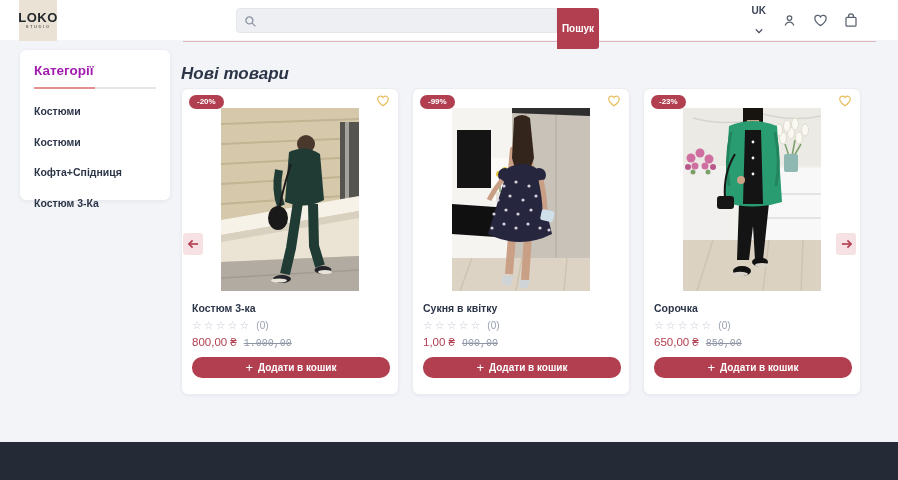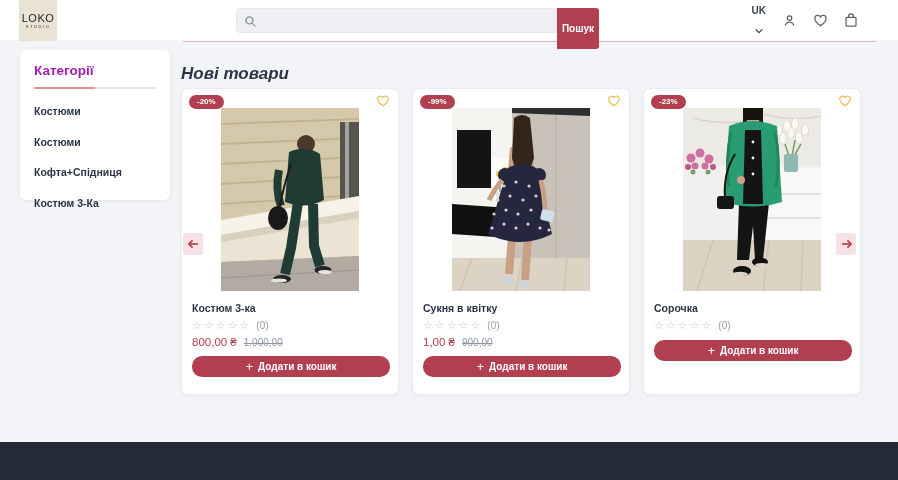--- a/index.html
+++ b/index.html
@@ -4,21 +4,21 @@
 <style>
   * { margin:0; padding:0; box-sizing:border-box; }
   html,body { width:898px; height:480px; }
   body { font-family:"Liberation Sans", sans-serif; background:#f2f4f8; }
   .screen { position:relative; width:898px; height:480px; overflow:hidden; background:#f2f4f8; }
 
   
   .header { position:absolute; top:0; left:0; width:898px; height:40px; background:#ffffff; z-index:5; }
   .logo { position:absolute; top:0; left:19px; width:38px; height:41px; background:#eae3d5;
           display:flex; flex-direction:column; align-items:center; justify-content:center; }
-  .logo .l1 { font-size:11px; font-weight:normal; letter-spacing:.5px; color:#23262b; line-height:10px; }
+  .logo .l1 { font-size:13px; font-weight:bold; letter-spacing:.5px; color:#23262b; line-height:10px; }
   .logo .l2 { font-size:4px; letter-spacing:1.6px; color:#23262b; margin-top:1px; }
   .searchwrap { position:absolute; left:236px; top:8px; width:363px; height:25px; display:flex; }
   .searchinput { position:relative; width:321px; height:25px; background:#edeff3; border:1px solid #e3e6eb;
                  border-radius:4px 0 0 4px; }
   .searchinput input { position:absolute; left:26px; top:0; width:290px; height:23px; border:none; outline:none;
                  background:transparent; font-size:11px; color:#3a4254; font-family:"Liberation Sans",sans-serif; }
   .mag { position:absolute; left:7px; top:5px; }
   .searchbtn { width:42px; height:41px; background:#b23f50; color:#fff; border:none; border-radius:0 3px 3px 0;
                font-size:10px; font-weight:bold; cursor:pointer; font-family:"Liberation Sans",sans-serif; }
   .hright { position:absolute; right:40px; top:0; height:40px; display:flex; align-items:center; gap:16px; }
@@ -46,21 +46,21 @@
   .fav { position:absolute; top:5px; right:8px; cursor:pointer; line-height:0; }
   .photo { width:138px; height:183px; margin:19px auto 0; overflow:hidden; cursor:pointer; }
   .photo svg { display:block; }
   .info { padding:0 10px; }
   .info h3 { margin-top:11px; font-size:10.5px; font-weight:bold; color:#2c3548; cursor:pointer; }
   .stars { margin-top:5px; display:flex; align-items:center; gap:5px; }
   .star-row { font-size:11px; letter-spacing:2px; color:#c9ced8; }
   .count { font-size:10px; color:#98a0af; }
   .prices { margin-top:4px; display:flex; align-items:baseline; gap:7px; }
   .price { font-size:11.5px; font-weight:normal; color:#b23f50; }
-  .old { font-size:10px; color:#8e96a5; text-decoration:line-through; }
+  .old { font-size:10px; color:#8e96a5; text-decoration:line-through;font-family:Liberation Mono, monospace; }
   .add { margin-top:8px; width:198px; height:21px; background:#b23f50; border:none; border-radius:10px;
          color:#fff; font-size:10px; font-weight:bold; cursor:pointer; display:flex; align-items:center;
          justify-content:center; gap:5px; font-family:"Liberation Sans",sans-serif; }
   .add .plus { font-size:13px; font-weight:normal; line-height:1; }
 
   .navbtn { position:absolute; top:233px; width:20px; height:22px; background:#f6e2e5; border:none; border-radius:3px;
             cursor:pointer; display:flex; align-items:center; justify-content:center; padding:0; }
   .navbtn.prev { left:183px; } .navbtn.next { left:836px; }
 
   
@@ -333,20 +333,24 @@
         <path d="M52,46 Q40,66 42,90" stroke="#161616" stroke-width="2" fill="none"></path>
         <rect x="34" y="88" width="17" height="13" rx="3" fill="#161616"></rect>
       </svg>
     </div>
     <div class="info">
       <h3>Сорочка</h3>
       <div class="stars">
         <span class="star-row">☆☆☆☆☆</span>
         <span class="count">(0)</span>
       </div>
+      <div class="prices">
+        <span class="price">650,00 ₴</span>
+        <span class="old">850,00</span>
+      </div>
       <button class="add">
         <span class="plus">+</span>
         <span>Додати в кошик</span>
       </button>
     </div>
   </article>
 
   <button class="navbtn prev">
     <svg width="11" height="10" viewBox="0 0 12 10" fill="none" stroke="#b23f50" stroke-width="1.8">
         <line x1="11" y1="5" x2="1.5" y2="5"></line>

